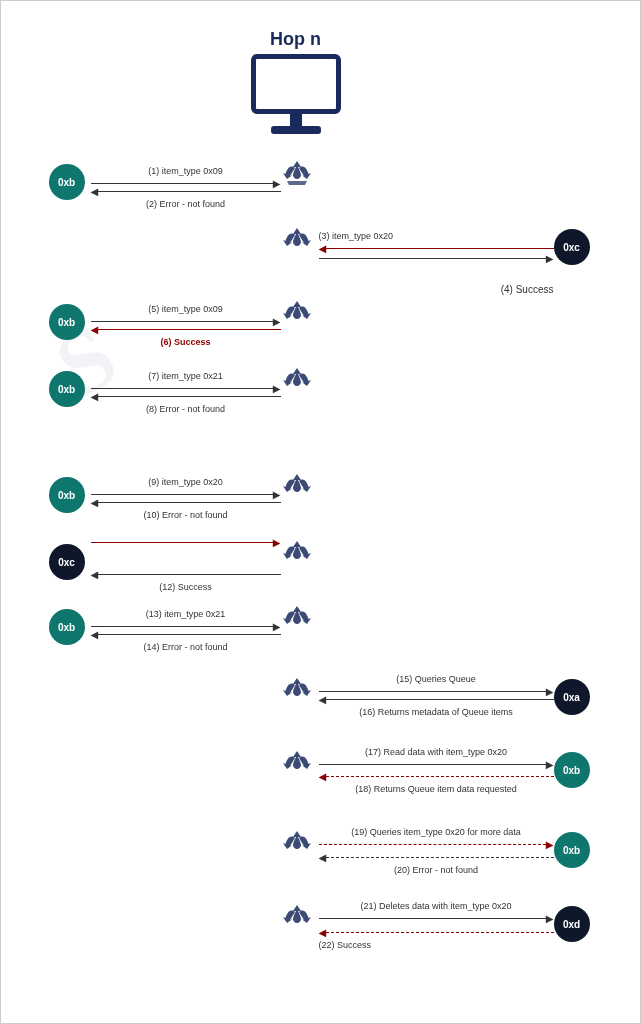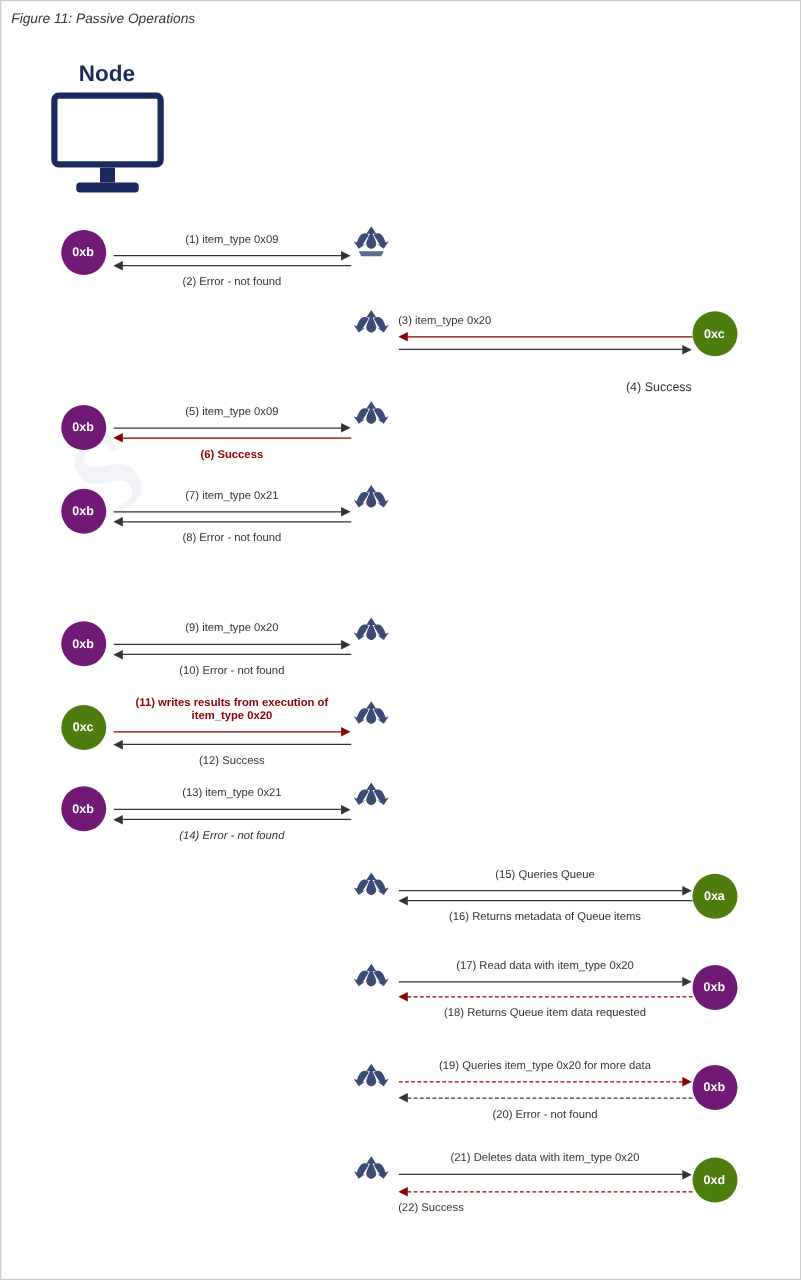--- a/index.html
+++ b/index.html
@@ -68,22 +68,22 @@
       height: 36px;
       border-radius: 50%;
       display: flex;
       align-items: center;
       justify-content: center;
       font-size: 10px;
       font-weight: bold;
       color: #fff;
       position: absolute;
     }
-    .badge-gray { background: #701a75; }
-    .badge-gold { background: #4d7c0f; }
+    .badge-gray { background: #0f766e; }
+    .badge-gold { background: #0f172a; }
     
     .recycle {
       width: 36px;
       height: 36px;
       position: absolute;
     }
     .recycle svg {
       width: 36px;
       height: 36px;
     }
@@ -110,35 +110,34 @@
       transform: rotate(-30deg);
       pointer-events: none;
       z-index: 0;
       font-family: serif;
     }
   </style>
 </head>
 <body>
 
 <div class="page">
-  <div class="figure-title">Figure 11: Passive Operations</div>
 
   <div class="diagram">
 
     <div class="watermark">S</div>
 
-    <div class="monitor" style="left:30px; top:20px;">
-      <div class="monitor-label">Node</div>
+
+    <div class="monitor" style="left:240px; top:20px;">
+      <div class="monitor-label">Hop n</div>
       <div class="monitor-screen"></div>
       <div class="monitor-stand"></div>
       <div class="monitor-base"></div>
     </div>
 
 
-
     <div class="badge badge-gray" style="left:38px; top:155px;">
       <span>0xb</span>
     </div>
 
     <div class="recycle" style="left:268px; top:148px;">
       <svg viewBox="0 0 36 36" fill="#1a2a5e" xmlns="http://www.w3.org/2000/svg">
         <path d="M18 4 L22 10 L19 10 C19 10 22 16 22 18 C22 20 20 22 18 22 C16 22 14 20 14 18 C14 16 17 10 17 10 L14 10 Z" opacity="0.85"></path>
         <path d="M8 22 L4 16 L6.5 17 C6.5 17 8 12 10 10.5 C12 9 14.5 9.5 16 11 L11 19 L13.5 18 Z" opacity="0.85"></path>
         <path d="M28 22 L32 16 L29.5 17 C29.5 17 28 12 26 10.5 C24 9 21.5 9.5 20 11 L25 19 L22.5 18 Z" opacity="0.85"></path>
         <path d="M8 24 L28 24 L26 28 L10 28 Z" opacity="0.7"></path>
@@ -269,21 +268,20 @@
       <span>0xc</span>
     </div>
     <div class="recycle" style="left:268px; top:528px;">
       <svg viewBox="0 0 36 36" fill="#1a2a5e" xmlns="http://www.w3.org/2000/svg">
         <path d="M18 4 L22 10 L19 10 C19 10 22 16 22 18 C22 20 20 22 18 22 C16 22 14 20 14 18 C14 16 17 10 17 10 L14 10 Z" opacity="0.85"></path>
         <path d="M8 22 L4 16 L6.5 17 C6.5 17 8 12 10 10.5 C12 9 14.5 9.5 16 11 L11 19 L13.5 18 Z" opacity="0.85"></path>
         <path d="M28 22 L32 16 L29.5 17 C29.5 17 28 12 26 10.5 C24 9 21.5 9.5 20 11 L25 19 L22.5 18 Z" opacity="0.85"></path>
       </svg>
     </div>
     <div style="position:absolute; left:80px; top:528px; width:190px;">
-      <div style="text-align:center; font-size:9px; color:#8b0000; font-weight:bold; margin-bottom:2px;">(11) writes results from execution of item_type 0x20</div>
       <div style="display:flex; align-items:center;">
         <div style="flex:1; border-top:1.5px solid #8b0000;"></div>
         <div style="font-size:10px; color:#8b0000;">▶</div>
       </div>
     </div>
     <div style="position:absolute; left:80px; top:560px; width:190px;">
       <div style="display:flex; align-items:center;">
         <div style="font-size:10px; color:#333;">◀</div>
         <div style="flex:1; border-top:1.5px solid #333;"></div>
       </div>
@@ -305,21 +303,21 @@
       <div style="display:flex; align-items:center;">
         <div style="flex:1; border-top:1.5px solid #333;"></div>
         <div style="font-size:10px; color:#333;">▶</div>
       </div>
     </div>
     <div style="position:absolute; left:80px; top:620px; width:190px;">
       <div style="display:flex; align-items:center;">
         <div style="font-size:10px; color:#333;">◀</div>
         <div style="flex:1; border-top:1.5px solid #333;"></div>
       </div>
-      <div style="text-align:center; font-size:9px; color:#333; margin-top:2px;font-style:italic;">(14) Error - not found</div>
+      <div style="text-align:center; font-size:9px; color:#333; margin-top:2px;">(14) Error - not found</div>
     </div>
 
     <div class="recycle" style="left:268px; top:665px;">
       <svg viewBox="0 0 36 36" fill="#1a2a5e" xmlns="http://www.w3.org/2000/svg">
         <path d="M18 4 L22 10 L19 10 C19 10 22 16 22 18 C22 20 20 22 18 22 C16 22 14 20 14 18 C14 16 17 10 17 10 L14 10 Z" opacity="0.85"></path>
         <path d="M8 22 L4 16 L6.5 17 C6.5 17 8 12 10 10.5 C12 9 14.5 9.5 16 11 L11 19 L13.5 18 Z" opacity="0.85"></path>
         <path d="M28 22 L32 16 L29.5 17 C29.5 17 28 12 26 10.5 C24 9 21.5 9.5 20 11 L25 19 L22.5 18 Z" opacity="0.85"></path>
       </svg>
     </div>
     <div class="badge badge-gold" style="left:543px; top:670px;">

